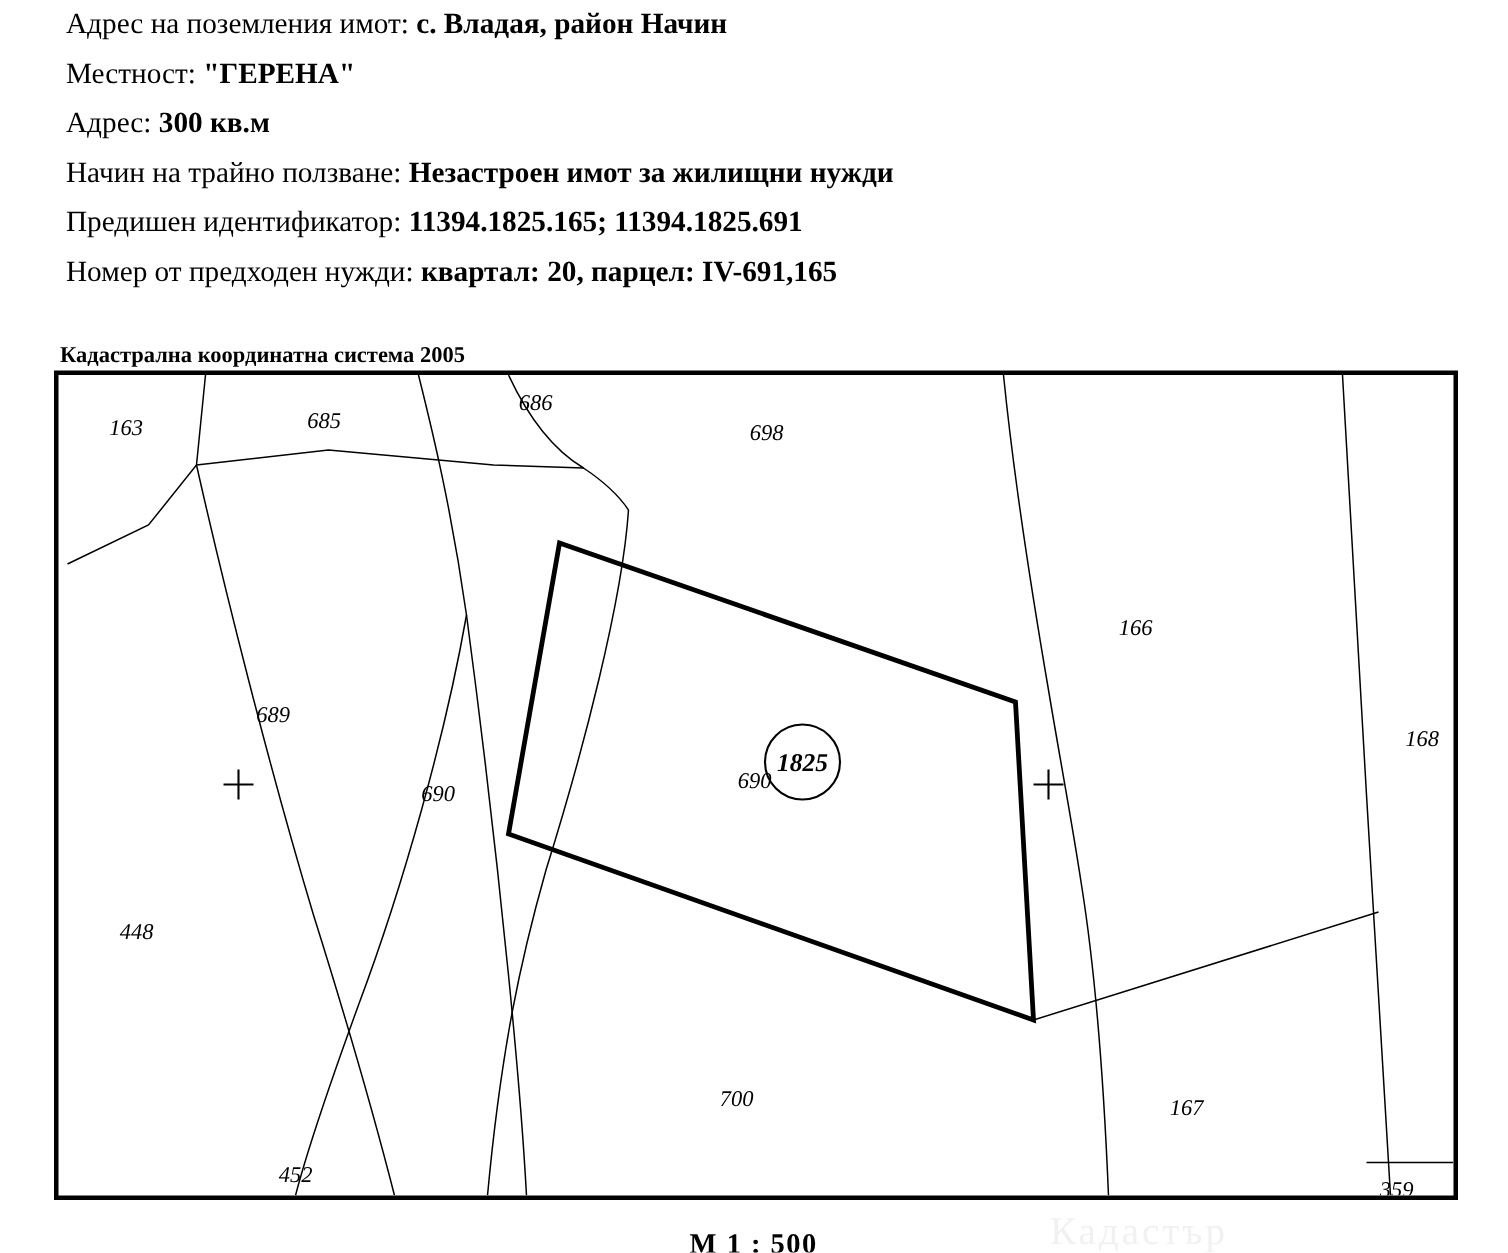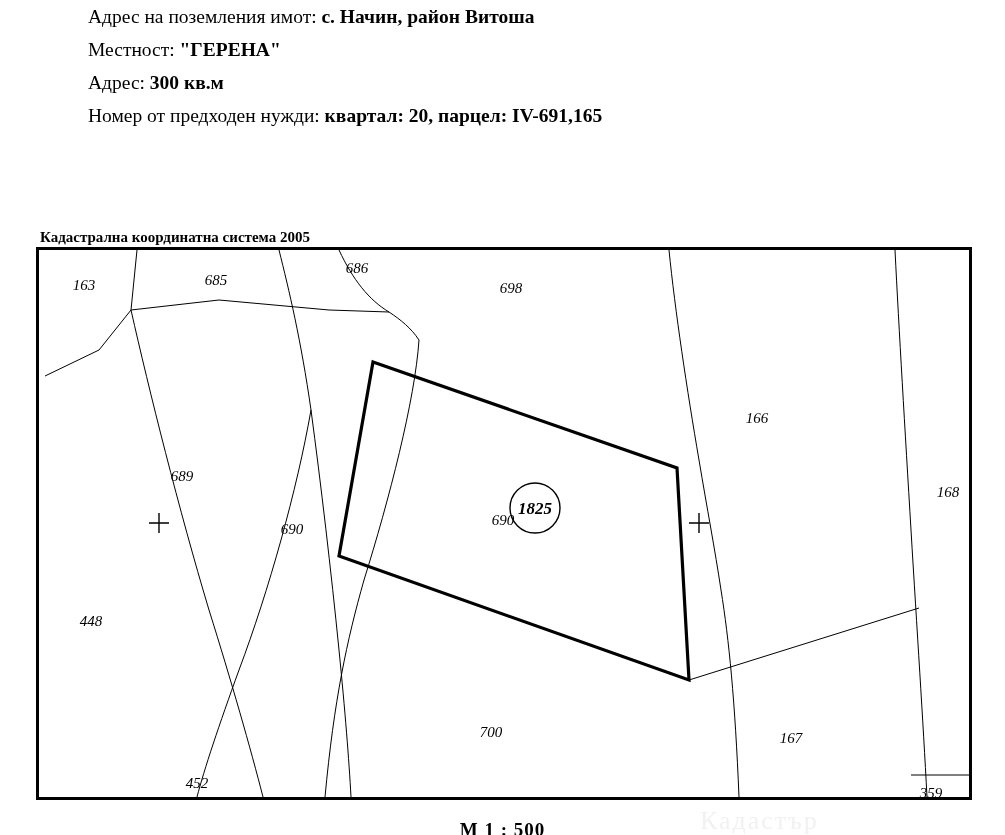--- a/index.html
+++ b/index.html
@@ -26,21 +26,20 @@
     top: 0px;
     width: 940px;
   }
   .info-line {
     font-size: 19.5px;
     line-height: 33px;
     white-space: nowrap;
   }
   .info-line .lbl {
     font-weight: normal;
-    margin-left: 44px;
   }
   .info-line .val {
     font-weight: bold;
   }
   .coord-sys {
     position: absolute;
     left: 40px;
     top: 228px;
     font-size: 15px;
     font-weight: bold;
@@ -99,29 +98,37 @@
   }
 </style>
 </head>
 <body>
 
 <div class="sheet">
 
   <div class="info-block">
     <div class="info-line">
       <span class="lbl">Адрес на поземления имот:</span>
-      <span class="val">с. Начин, район Витоша</span>
+      <span class="val">с. Владая, район Начин</span>
     </div>
     <div class="info-line">
       <span class="lbl">Местност:</span>
       <span class="val">"ГЕРЕНА"</span>
     </div>
     <div class="info-line">
       <span class="lbl">Адрес:</span>
       <span class="val">300 кв.м</span>
+    </div>
+    <div class="info-line">
+      <span class="lbl">Начин на трайно ползване:</span>
+      <span class="val">Незастроен имот за жилищни нужди</span>
+    </div>
+    <div class="info-line">
+      <span class="lbl">Предишен идентификатор:</span>
+      <span class="val">11394.1825.165; 11394.1825.691</span>
     </div>
     <div class="info-line">
       <span class="lbl">Номер от предходен нужди:</span>
       <span class="val">квартал: 20, парцел: IV-691,165</span>
     </div>
   </div>
 
   <div class="coord-sys">Кадастрална координатна система 2005</div>
 
   <div class="map-frame">

